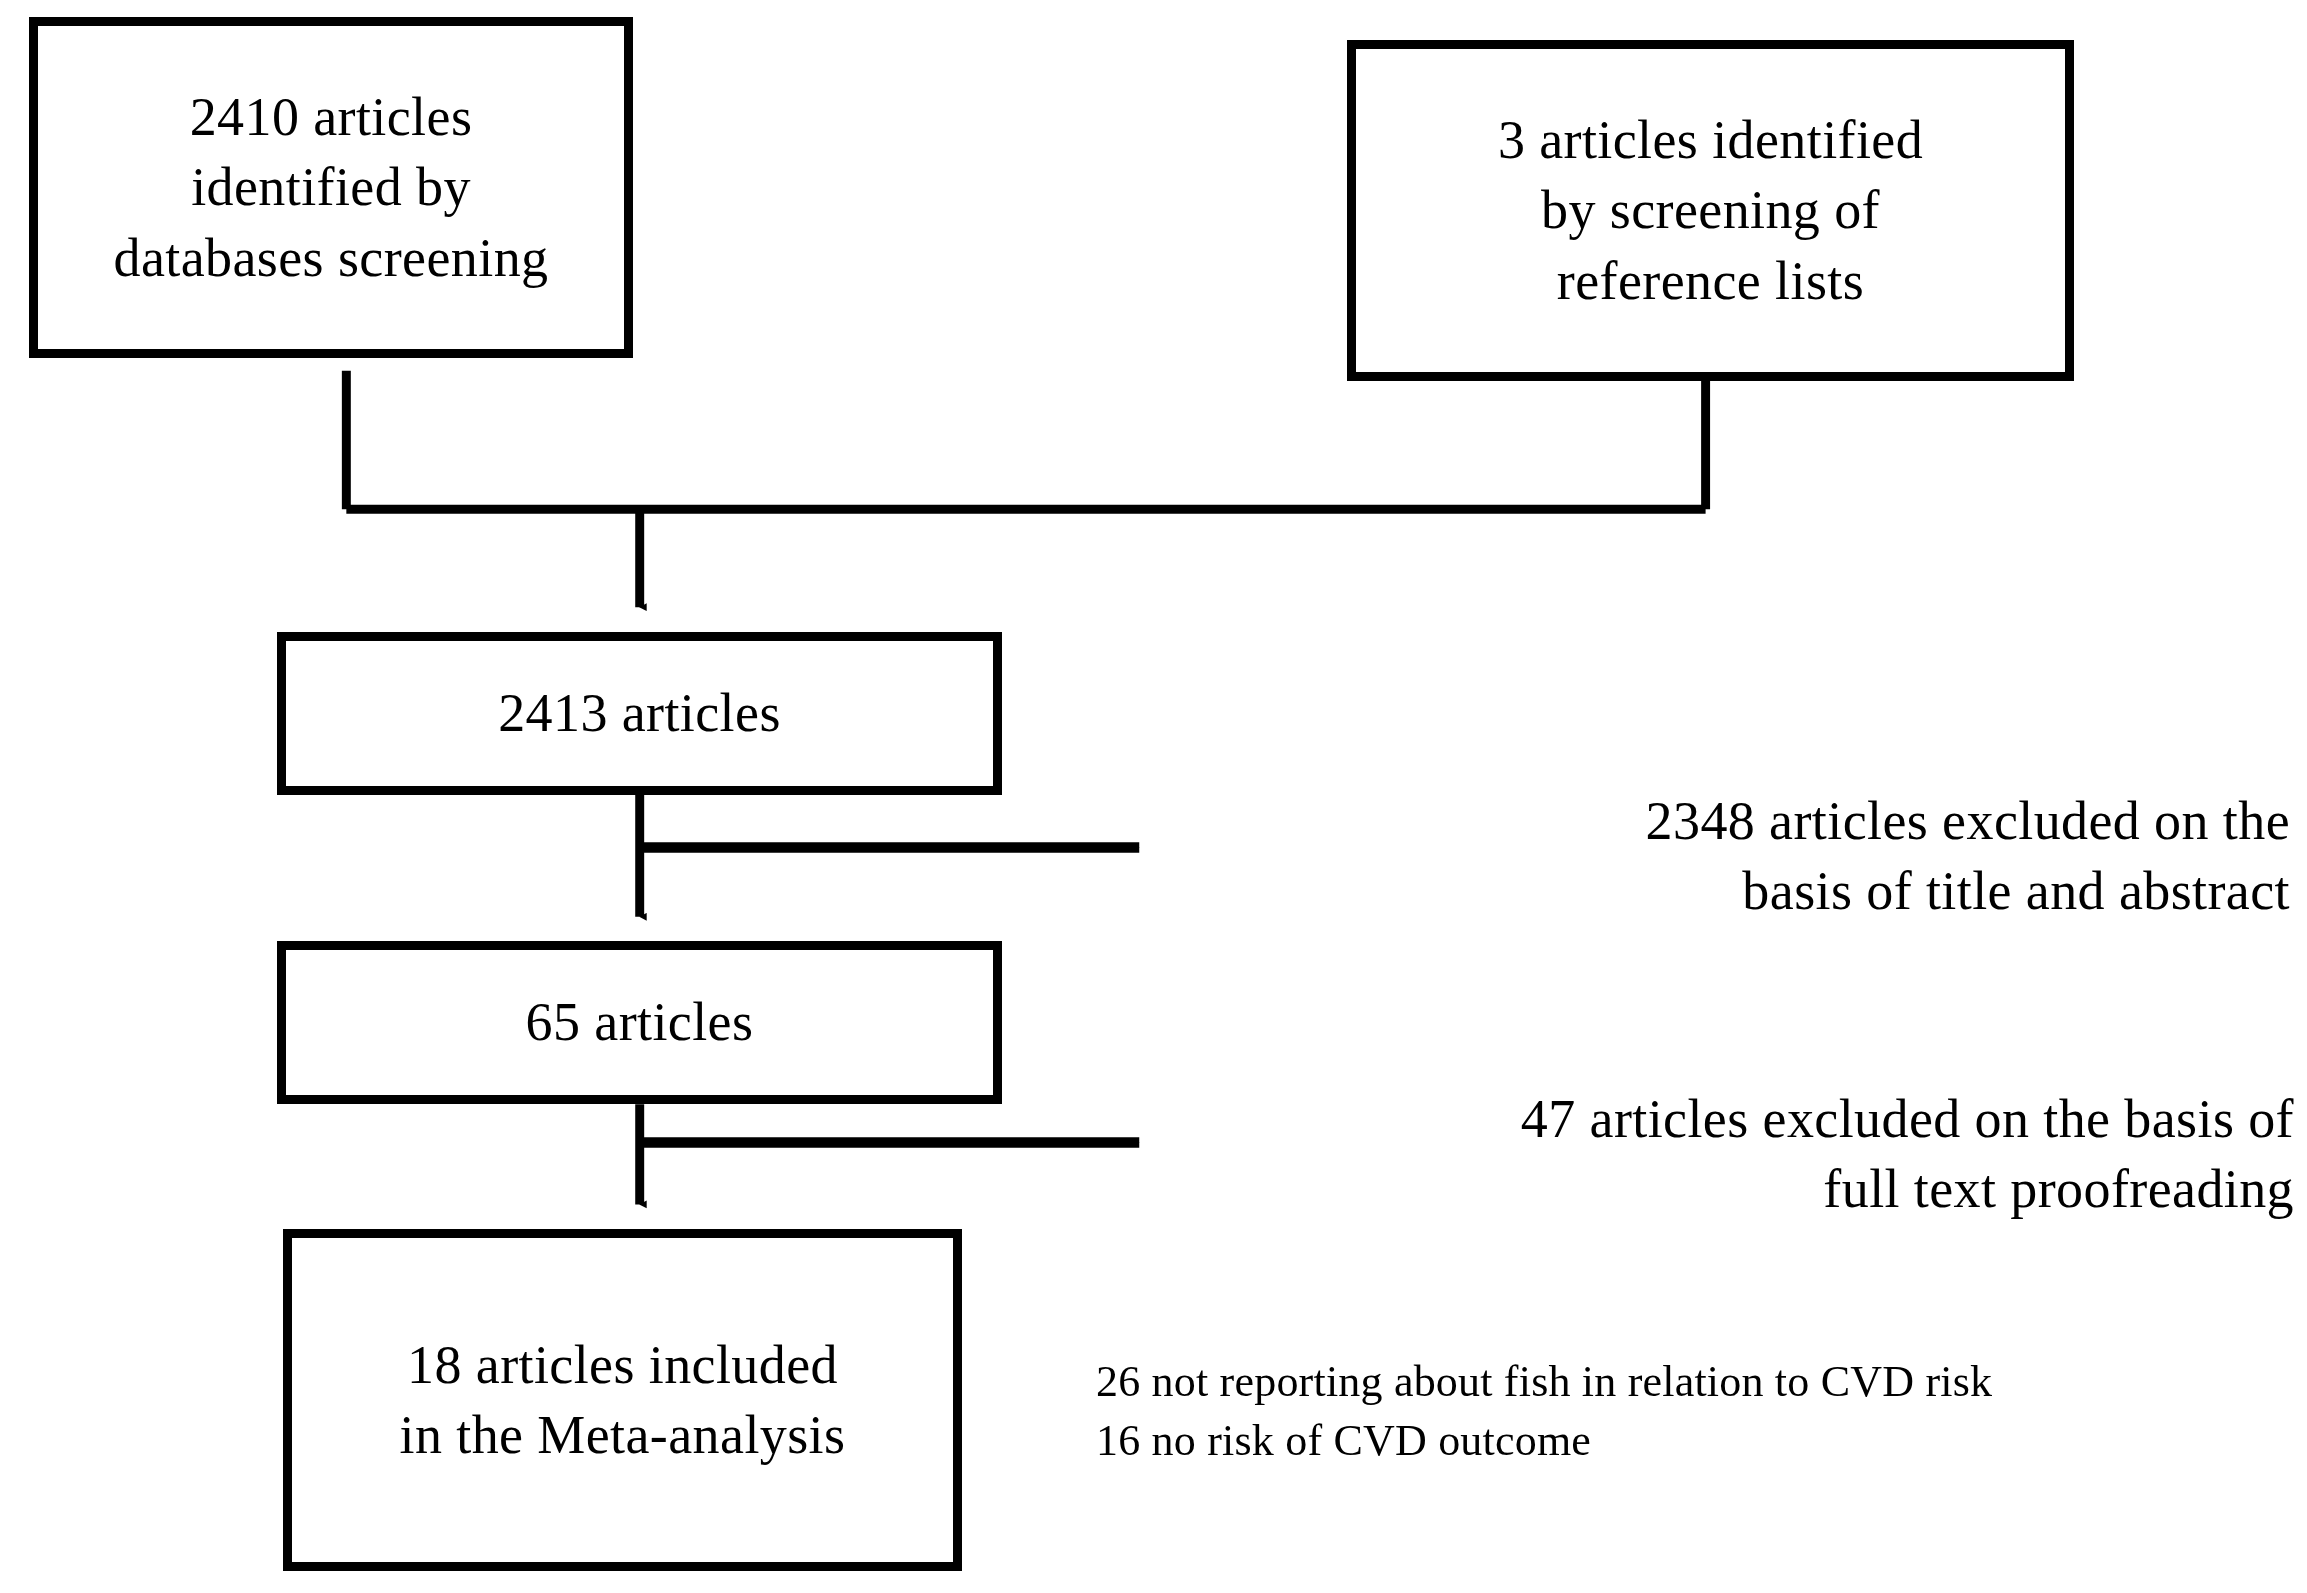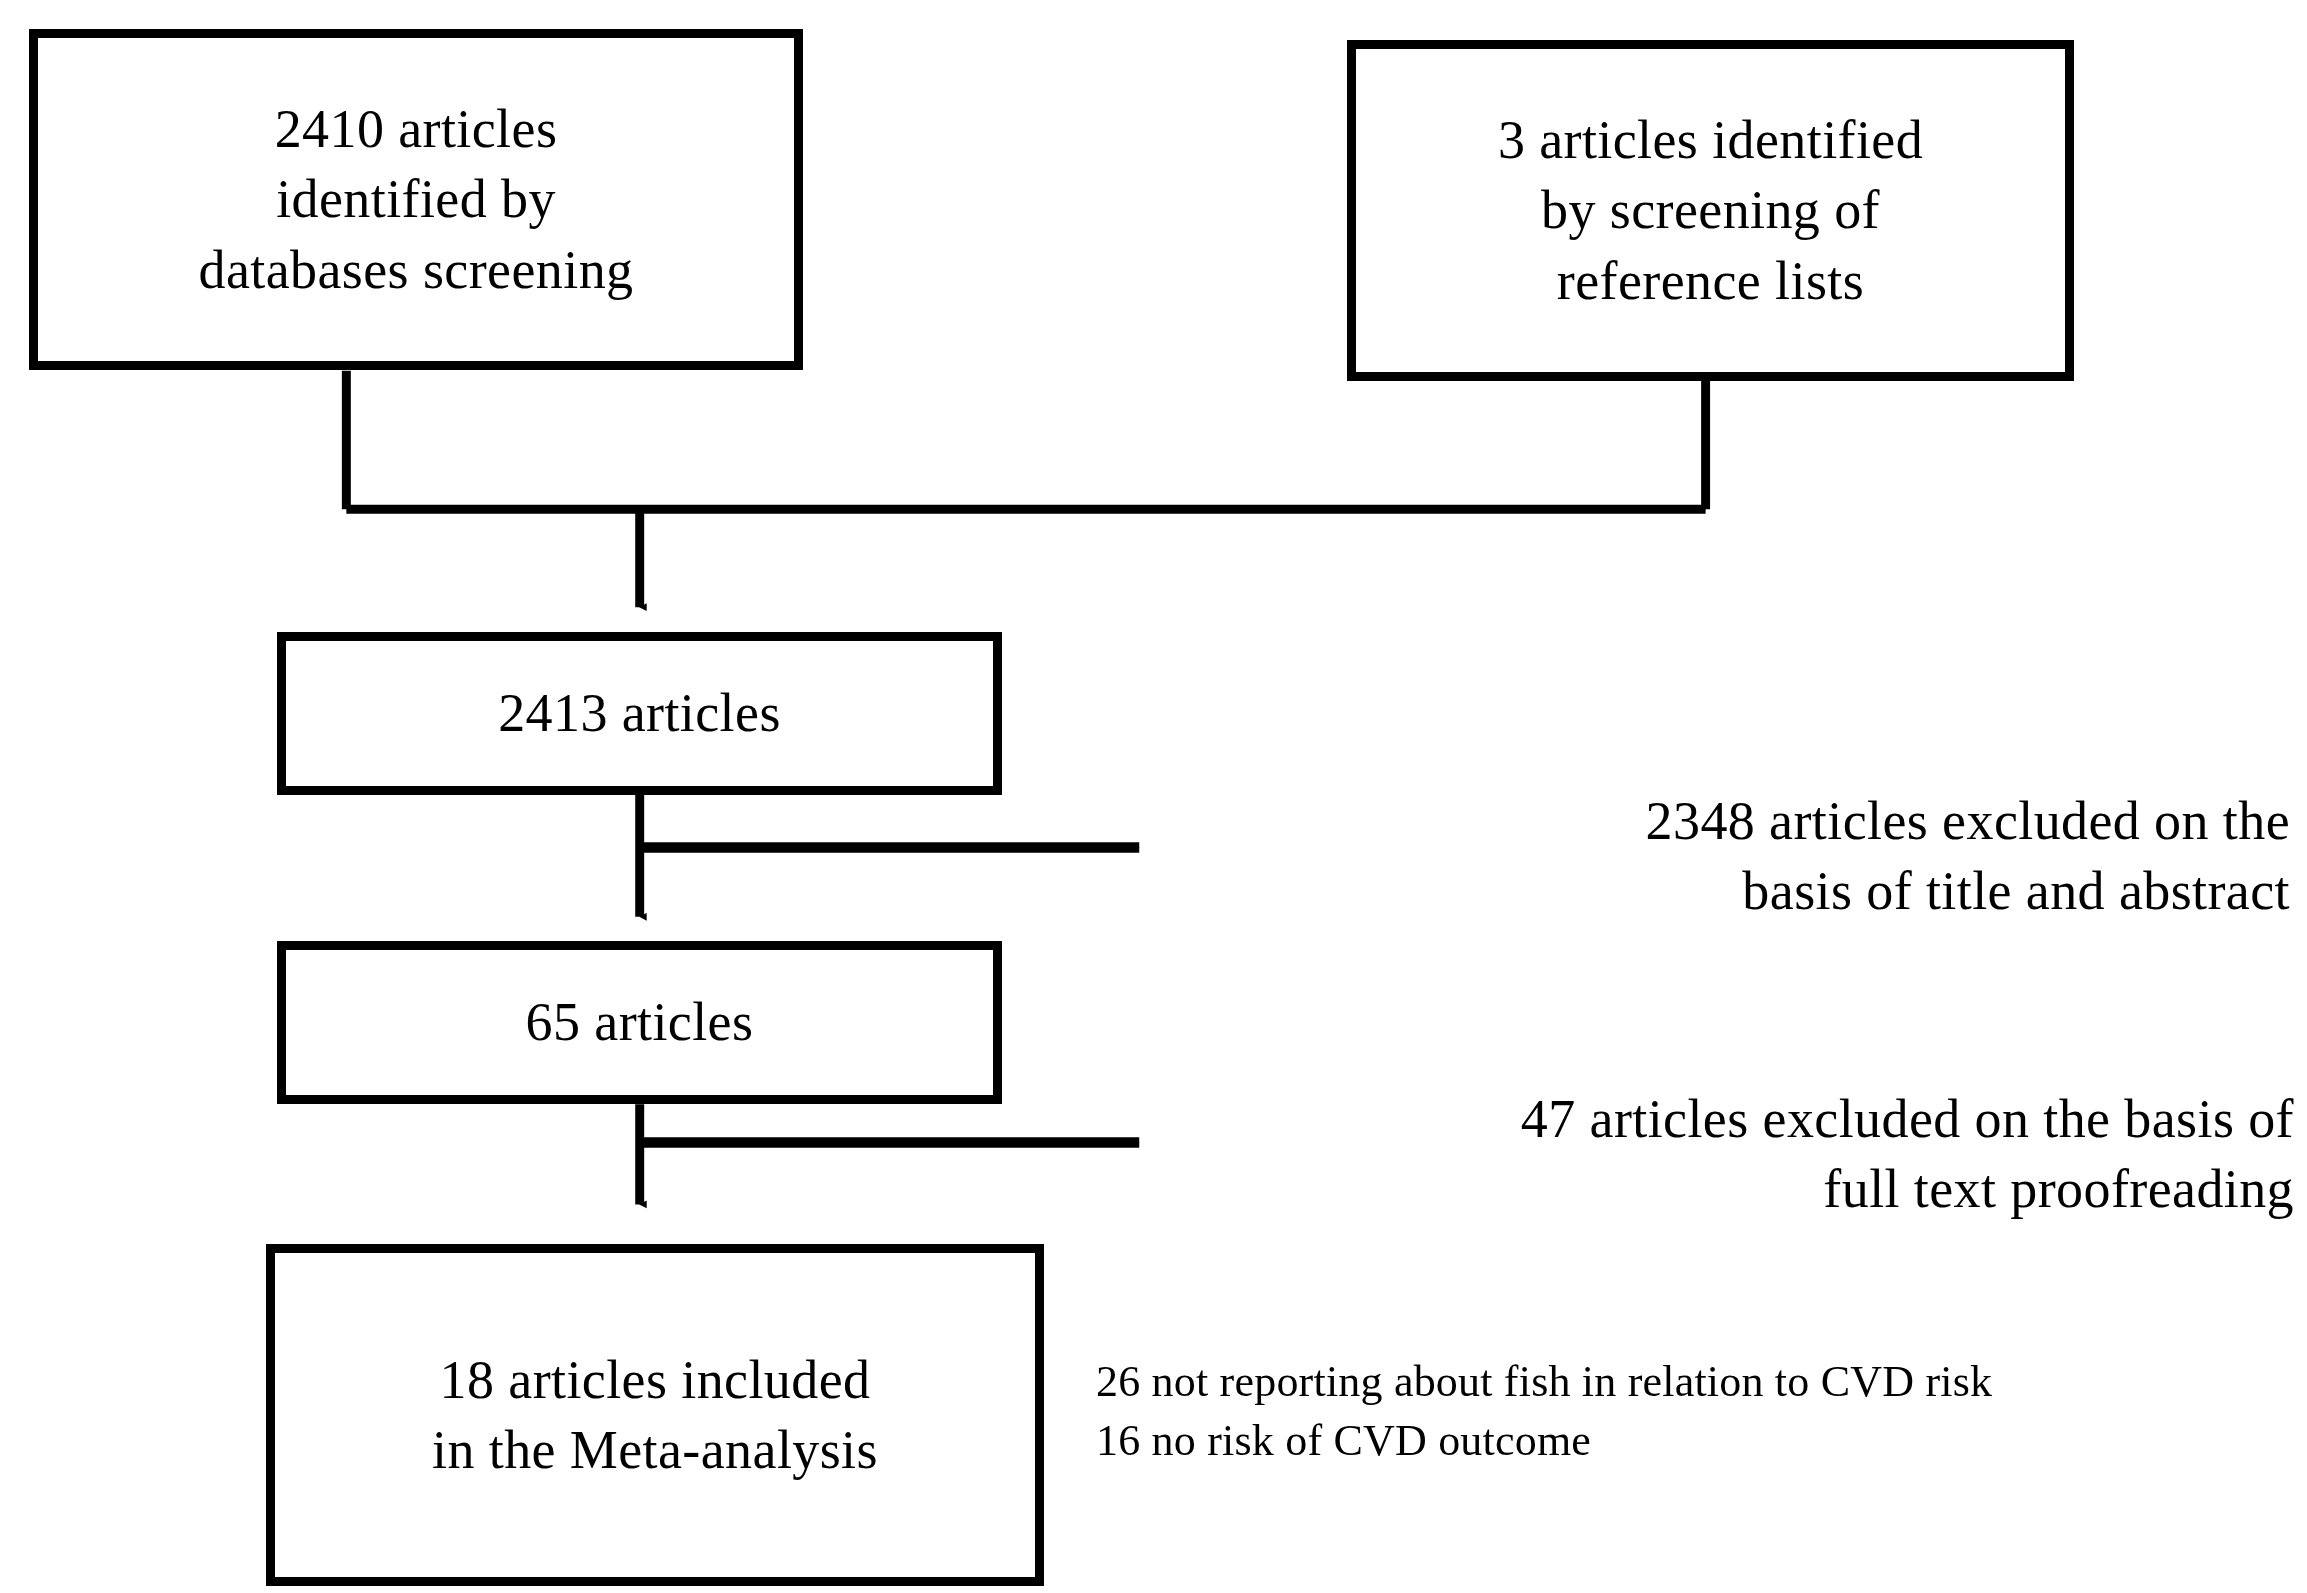--- a/index.html
+++ b/index.html
@@ -20,25 +20,25 @@
   .flowbox .txt{
     display:block;
     width:100%;
     line-height:1.30;
     font-size:54px;
     letter-spacing:0.4px;
     white-space:pre-line;
   }
 
   
-  #box-sources{left:29px;top:29px;width:774px;height:341px;}
+  #box-sources{left:29px;top:17px;width:604px;height:341px;}
   #box-refs{left:1347px;top:40px;width:727px;height:341px;}
   #box-total{left:277px;top:632px;width:725px;height:163px;align-items:center;}
   #box-screened{left:277px;top:941px;width:725px;height:163px;}
-  #box-included{left:266px;top:1229px;width:778px;height:342px;margin-top:15px;}
+  #box-included{left:283px;top:1229px;width:679px;height:342px;}
 
   
   #wires{position:absolute;left:0;top:0;width:2307px;height:1594px;pointer-events:none;}
 
   
   .side-note{
     position:absolute;
     font-size:54px;
     line-height:1.30;
     text-align:right;

